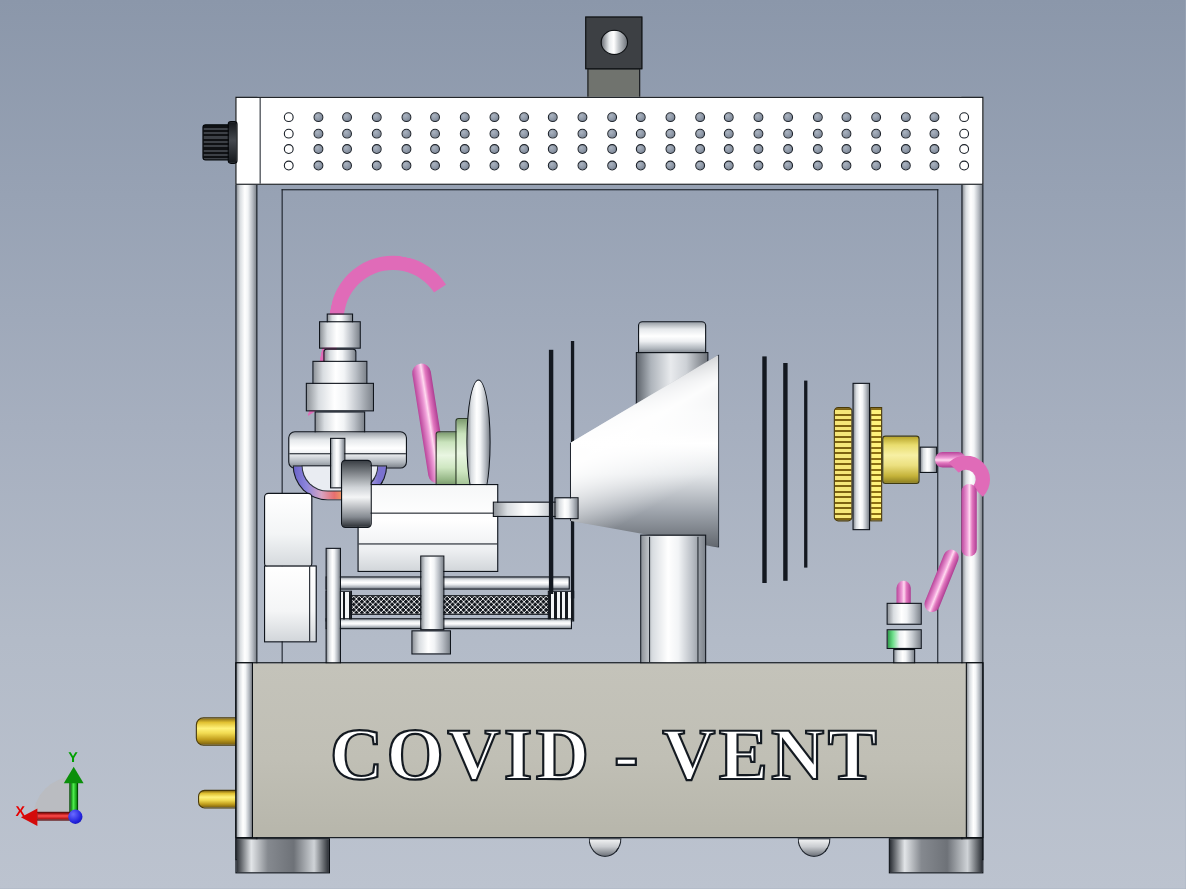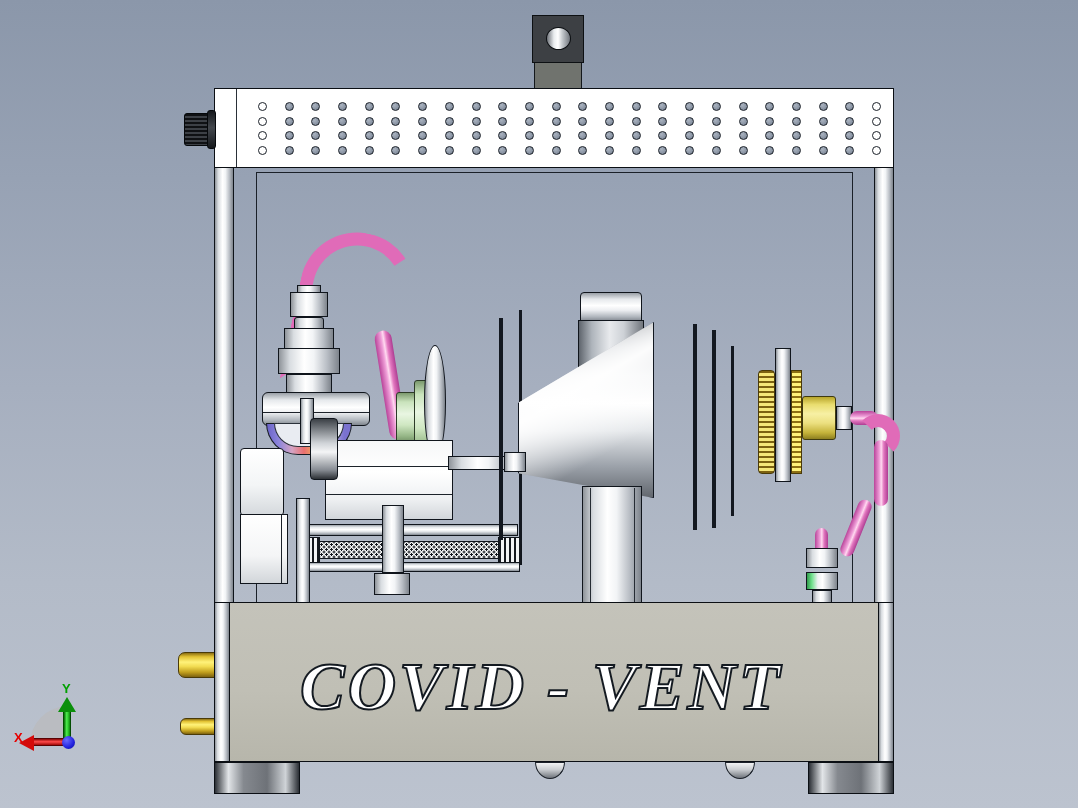--- a/index.html
+++ b/index.html
@@ -29,21 +29,21 @@
         border:1px solid #1b2129;box-sizing:border-box;}
   .hole.open{background:#ffffff;}
   .hole.filled{background:radial-gradient(circle at 35% 32%,#aab3c0 0%,#8d97a6 55%,#6d7889 100%);}
 
   .base-panel{box-sizing:border-box;border:1px solid #0b0f14;
     background:linear-gradient(180deg,#c4c3ba 0%,#c0bfb5 55%,#b7b6ab 100%);}
 
   .logo{
     position:absolute;
     font-family:"Liberation Serif",serif;
-    font-style:italic;font-weight:700;
+    font-weight:700;
     font-size:67px;letter-spacing:3px;
     color:#ffffff;
     -webkit-text-stroke:2px #141a21;
     white-space:nowrap;
     user-select:none;
   }
 
   .foot{box-sizing:border-box;border:1px solid #0b0f14;
     background:linear-gradient(90deg,#2b2f35 0%,#e2e5e8 16%,#85898f 34%,#6e7278 62%,#cfd3d7 84%,#2b2f35 100%);}
   .dome{box-sizing:border-box;border:1px solid #1b2129;

